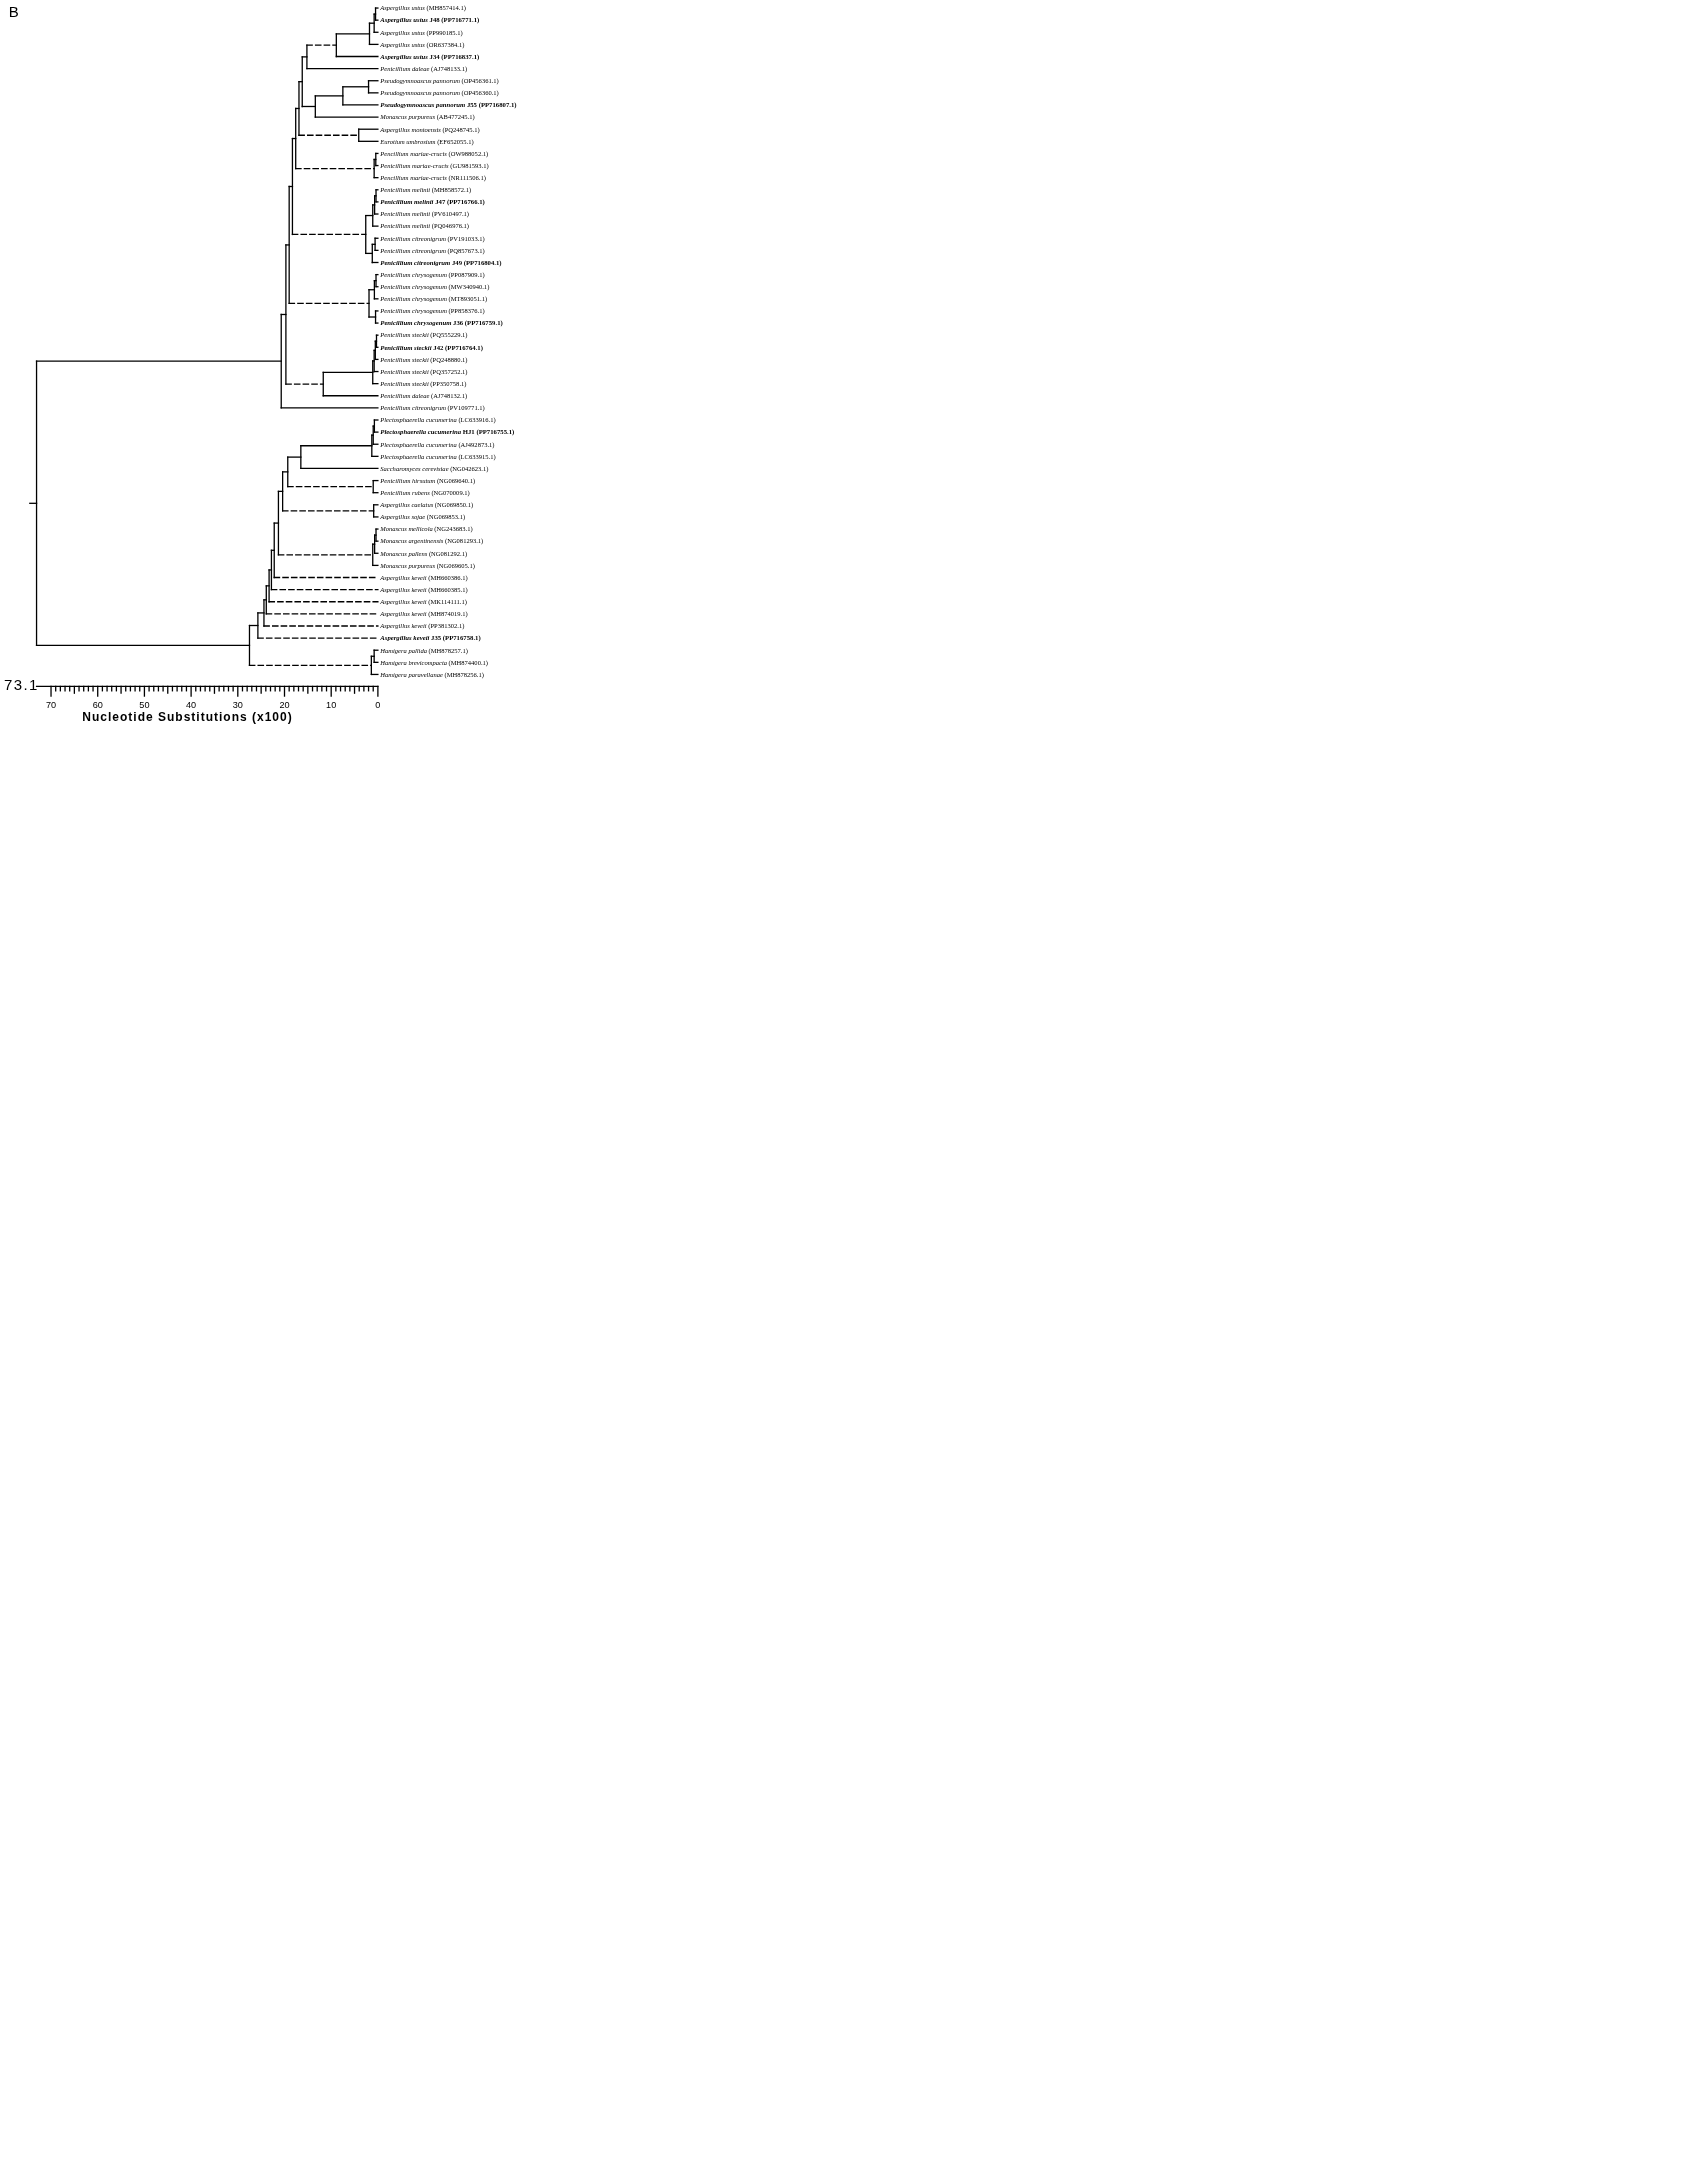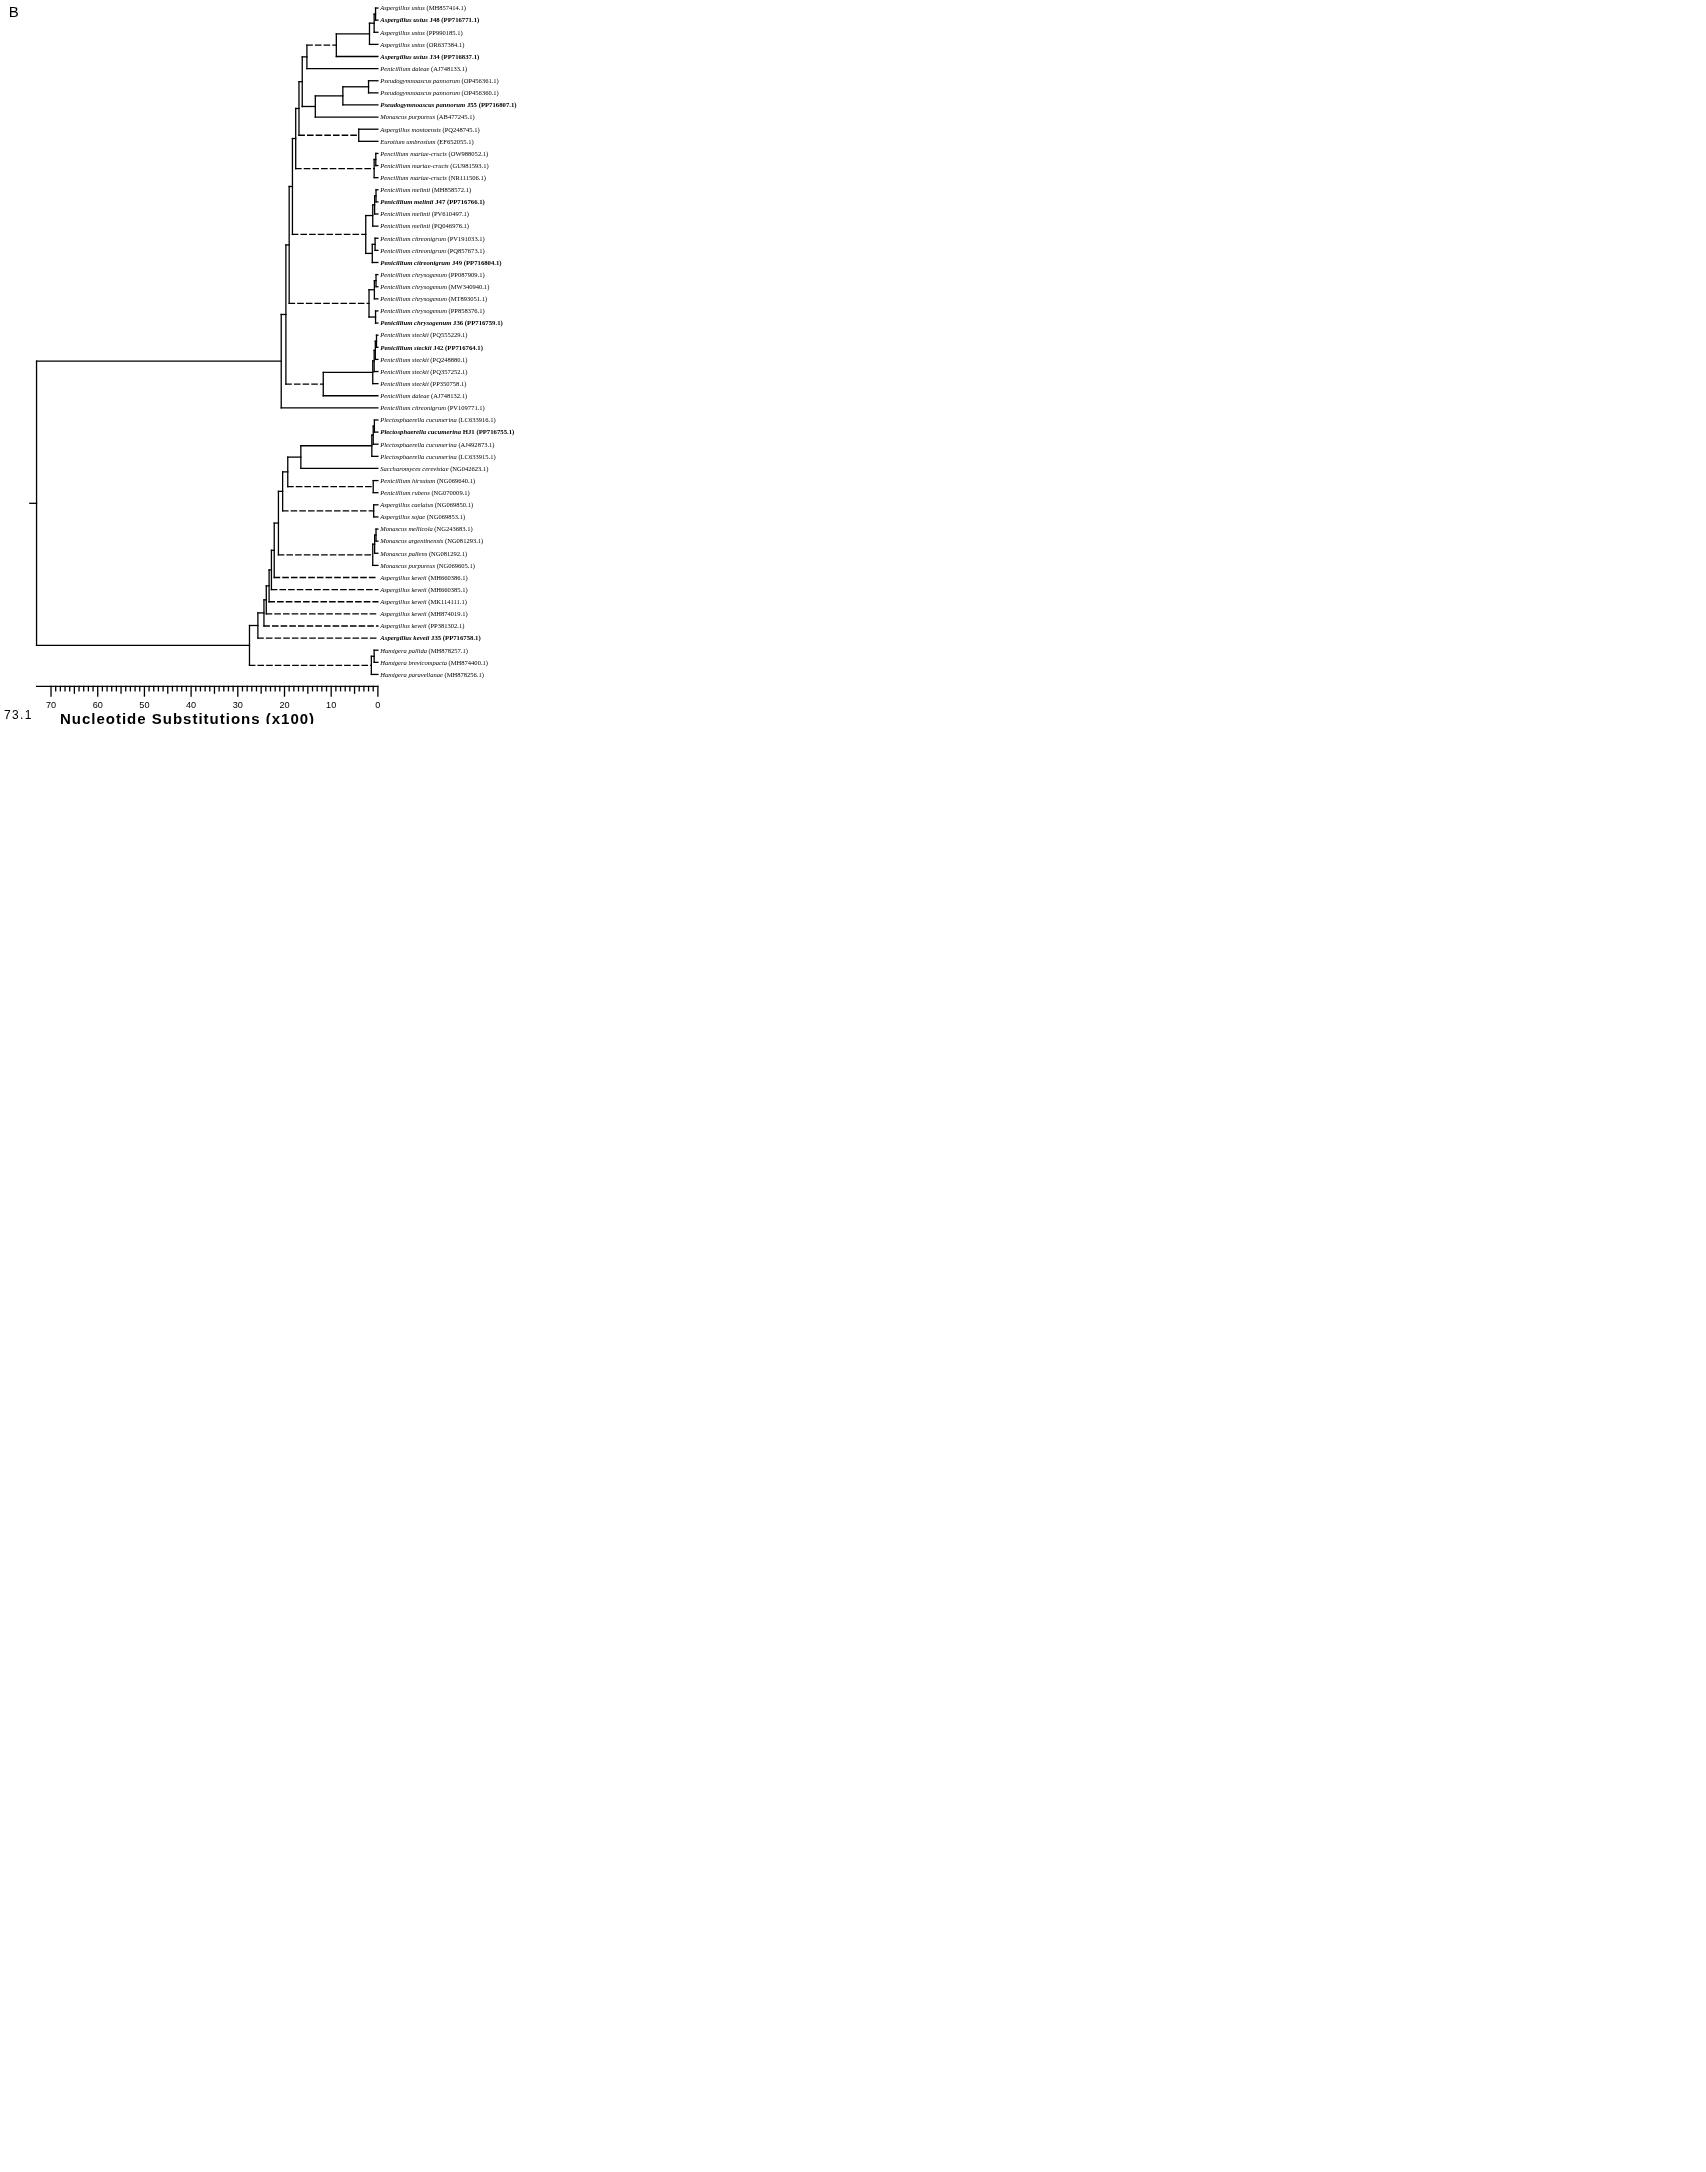--- a/index.html
+++ b/index.html
@@ -1,21 +1,21 @@
 <!DOCTYPE html>
 <html style="font-size:7.7px"><head>
 <meta charset="utf-8">
 <style>
   html,body{margin:0;padding:0;background:#fff;}
   .figure{position:relative;width:569px;height:724px;background:#ffffff;
           font-family:"Liberation Sans",sans-serif;overflow:hidden;}
   .panel-label{position:absolute;left:8.7px;top:2.9px;font-size:15px;color:#000;}
-  .root-len{position:absolute;left:3.9px;top:708px;font-size:12px;letter-spacing:1.4px;color:#000;}
+  .root-len{position:absolute;left:3.9px;top:676px;font-size:15px;letter-spacing:1.4px;color:#000;}
   .axis-title{position:absolute;left:0px;top:710px;width:375px;text-align:center;
-              font-size:15px;font-weight:bold;letter-spacing:1px;color:#000;}
+              font-size:12px;font-weight:bold;letter-spacing:1px;color:#000;}
   svg{position:absolute;left:0;top:0;}
   text.taxon{font-family:"Liberation Serif",serif;font-size:13.6px;fill:#000;}
   text.taxon .sp{font-style:italic;}
   text.taxon.bold{font-weight:bold;font-size:14px;}
   text.ticknum{font-family:"Liberation Sans",sans-serif;font-size:19px;fill:#000;text-anchor:middle;}
 </style>
 </head>
 <body>
 
 <div class="figure">

